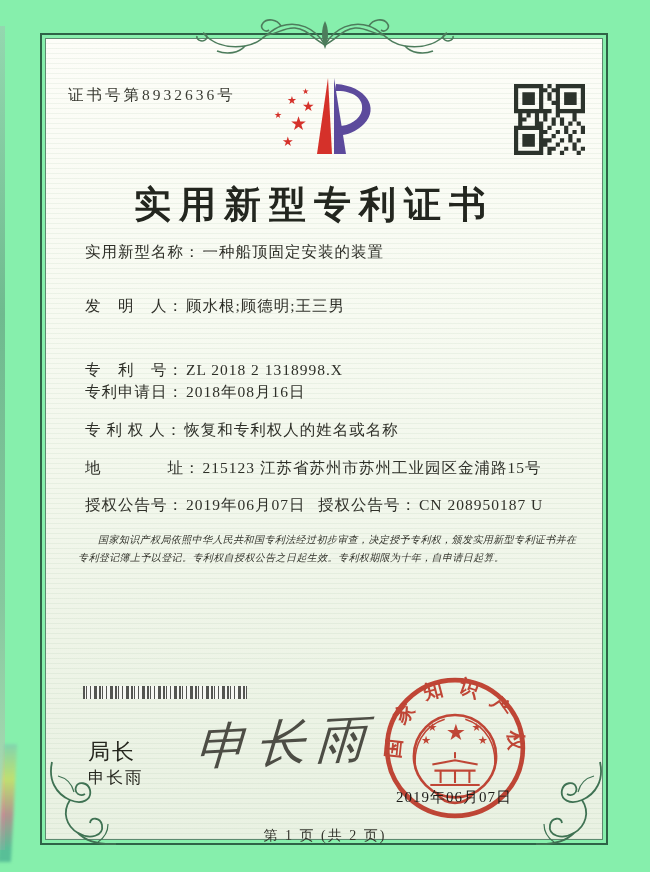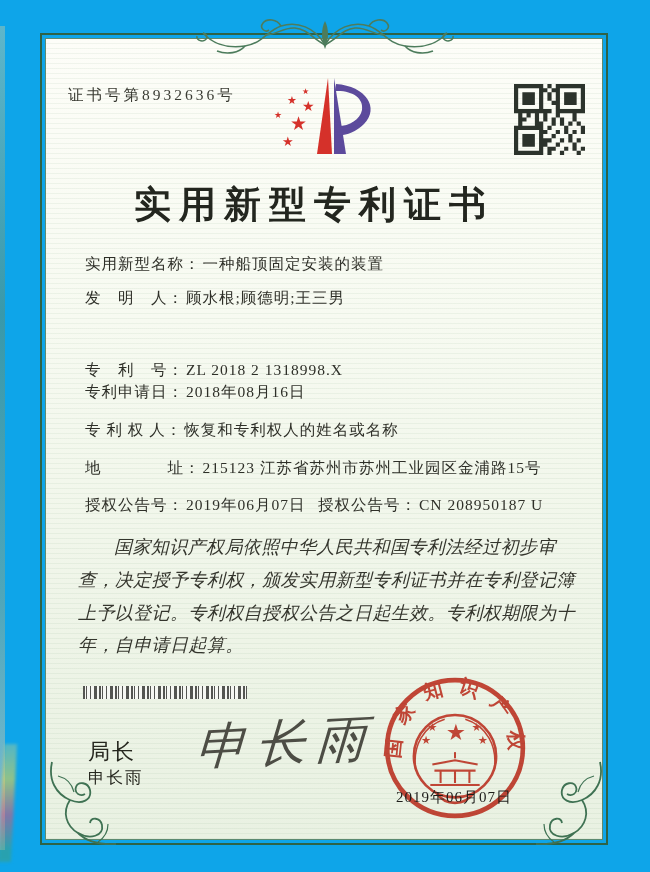--- a/index.html
+++ b/index.html
@@ -1,17 +1,17 @@
 <!DOCTYPE html>
 <html><head>
 <meta charset="utf-8">
 <style>
   html,body{margin:0;padding:0;}
   body{width:650px;height:872px;background:#e9e7e0;font-family:"Liberation Serif","DejaVu Serif",serif;}
-  .page{position:relative;width:650px;height:872px;background:#0ea5e9;overflow:hidden;}
+  .page{position:relative;width:650px;height:872px;background:#86efac;overflow:hidden;}
   
   .edge-strip{position:absolute;left:0;top:26px;width:5px;height:824px;
     background:linear-gradient(180deg,#9fc4b2 0%,#5c8f77 35%,#86a893 70%,#d9d4c6 100%);opacity:.55;}
   .edge-rainbow{position:absolute;left:1px;top:744px;width:13px;height:118px;opacity:.6;
     background:linear-gradient(180deg,#7fc3b0 0%,#e6d54a 30%,#cf5a7c 60%,#3aa08a 90%);
     filter:blur(1.5px);transform:skewX(-3deg);}
   
   .frame{position:absolute;left:40px;top:33px;width:568px;height:812px;
     border:2px solid #2e6347;box-sizing:border-box;}
   .frame-inner{position:absolute;left:3px;top:3px;right:3px;bottom:3px;
@@ -20,21 +20,21 @@
       repeating-linear-gradient(0deg, rgba(124,168,128,0.10) 0 1px, rgba(0,0,0,0) 1px 5px),
       linear-gradient(180deg,#fdfdf8 0%,#f7faf1 35%,#eef4e7 75%,#e9f1e2 100%);}
   .ornament{position:absolute;color:#4d7c5c;}
   .ornament svg{display:block;}
   
   .cert-no{position:absolute;left:68px;top:85px;font-size:15.5px;letter-spacing:3px;color:#3a3b33;}
   .title{position:absolute;left:0;top:180px;width:628px;text-align:center;
     font-size:37px;font-weight:600;letter-spacing:8px;color:#23261f;}
   .row{position:absolute;left:85px;font-size:15.5px;color:#2e2f28;letter-spacing:1px;white-space:nowrap;}
   .row .fval{margin-left:2px;}
-  .paras{position:absolute;left:78px;top:531px;width:505px;font-size:18px;line-height:1.82;
+  .paras{position:absolute;left:78px;top:531px;width:505px;font-size:10px;line-height:1.82;
     color:#34352d;font-style:italic;letter-spacing:.4px;}
   .paras p{margin:0;text-indent:2em;}
   .barcode{position:absolute;left:83px;top:686px;width:164px;height:13px;opacity:.85;
     background:repeating-linear-gradient(90deg,#3a3a38 0 2px,#f8f8f6 2px 3px,#3a3a38 3px 4px,
       #f8f8f6 4px 7px,#3a3a38 7px 8px,#f8f8f6 8px 11px,#3a3a38 11px 14px,#f8f8f6 14px 16px);}
   .officer-title{position:absolute;left:88px;top:737px;font-size:22px;color:#26271f;
     font-family:"Liberation Sans","DejaVu Sans",sans-serif;letter-spacing:2px;}
   .officer-name{position:absolute;left:88px;top:767px;font-size:16.5px;color:#26271f;
     font-family:"Liberation Sans","DejaVu Sans",sans-serif;letter-spacing:2px;}
   .signature{position:absolute;left:196px;top:710px;width:170px;font-size:50px;color:#3c3c34;
@@ -110,24 +110,24 @@
   </div>
 
   <div class="qr">
     <svg id="qr-svg" width="71" height="71" viewBox="0 0 68 68">
         <path d="M32,0h4v4h-4zM28,4h4v4h-4zM36,4h4v4h-4zM32,8h4v4h-4zM32,12h4v4h-4zM36,16h4v4h-4zM28,24h4v4h-4zM32,24h4v4h-4zM4,28h4v4h-4zM12,28h4v4h-4zM20,28h4v4h-4zM28,28h4v4h-4zM40,28h4v4h-4zM56,28h4v4h-4zM4,32h4v4h-4zM8,32h4v4h-4zM20,32h4v4h-4zM28,32h4v4h-4zM36,32h4v4h-4zM44,32h4v4h-4zM56,32h4v4h-4zM4,36h4v4h-4zM20,36h4v4h-4zM24,36h4v4h-4zM36,36h4v4h-4zM44,36h4v4h-4zM52,36h4v4h-4zM60,36h4v4h-4zM32,40h4v4h-4zM48,40h4v4h-4zM64,40h4v4h-4zM28,44h4v4h-4zM40,44h4v4h-4zM48,44h4v4h-4zM56,44h4v4h-4zM64,44h4v4h-4zM36,48h4v4h-4zM52,48h4v4h-4zM28,52h4v4h-4zM32,52h4v4h-4zM44,52h4v4h-4zM52,52h4v4h-4zM60,52h4v4h-4zM28,56h4v4h-4zM40,56h4v4h-4zM56,56h4v4h-4zM32,60h4v4h-4zM36,60h4v4h-4zM48,60h4v4h-4zM56,60h4v4h-4zM64,60h4v4h-4zM32,64h4v4h-4zM44,64h4v4h-4zM60,64h4v4h-4zM0,0h28v28h-28z M4,4h20v20h-20z M8,8h12v12h-12zM40,0h28v28h-28z M44,4h20v20h-20z M48,8h12v12h-12zM0,40h28v28h-28z M4,44h20v20h-20z M8,48h12v12h-12z" fill="#2c332c" fill-rule="evenodd"></path>
       </svg>
   </div>
 
   <div class="title">实用新型专利证书</div>
 
-  <div class="row" style="top:254px">
+  <div class="row" style="top:242px">
     <span>实用新型名称：</span><span class="fval">一种船顶固定安装的装置</span>
   </div>
-  <div class="row" style="top:288px">
+  <div class="row" style="top:296px">
     <span>发　明　人：</span><span class="fval">顾水根;顾德明;王三男</span>
   </div>
   <div class="row" style="top:360px">
     <span>专　利　号：</span><span class="fval">ZL 2018 2 1318998.X</span>
   </div>
   <div class="row" style="top:382px">
     <span>专利申请日：</span><span class="fval">2018年08月16日</span>
   </div>
   <div class="row" style="top:420px">
     <span>专 利 权 人：</span><span class="fval">恢复和专利权人的姓名或名称</span>
@@ -177,14 +177,15 @@
         <path d="M48,86 L70,82 L92,86"></path>
         <path d="M50,92 H90"></path>
         <path d="M56,92 V104 M70,92 V104 M84,92 V104"></path>
         <path d="M46,106 H94"></path>
         <path d="M52,114 A22,22 0 0 0 88,114" stroke-width="2.5"></path>
       </g>
     </svg>
   </div>
   <div class="seal-date">2019年06月07日</div>
 
+  <div class="footer">第 1 页 (共 2 页)</div>
 
 </div>
 
 </body></html>

